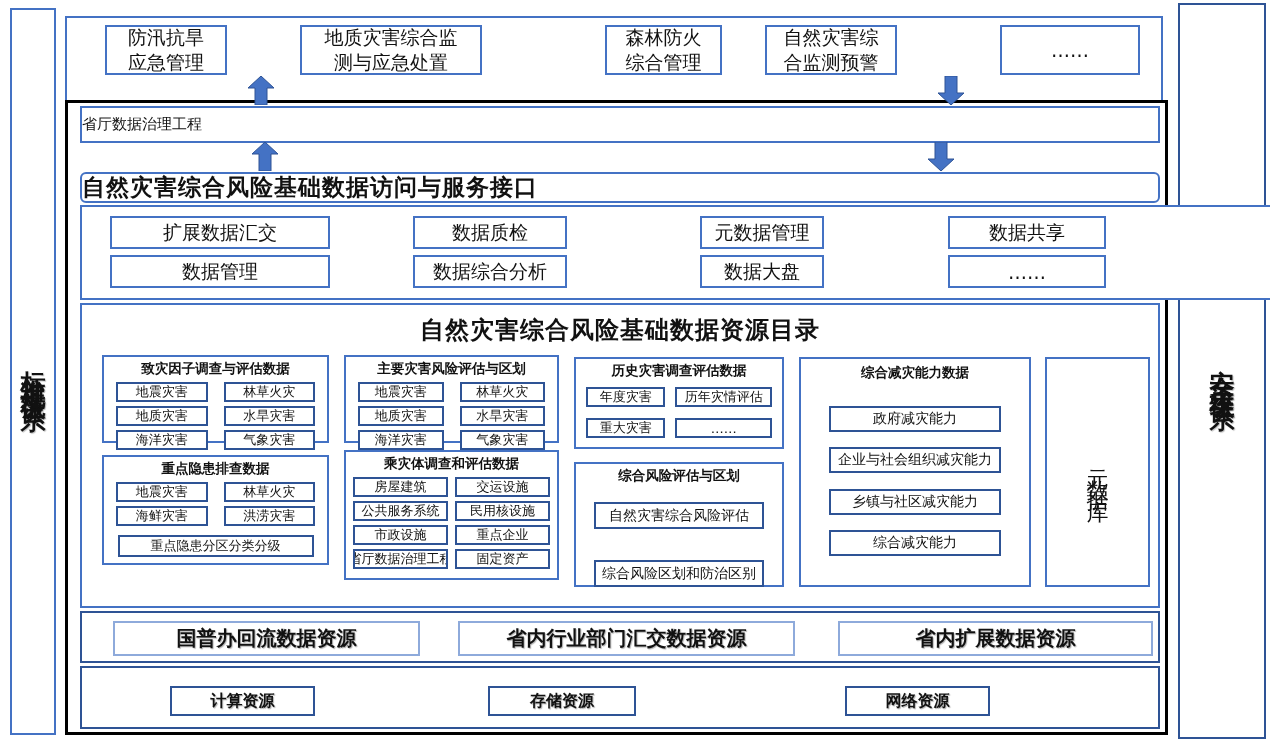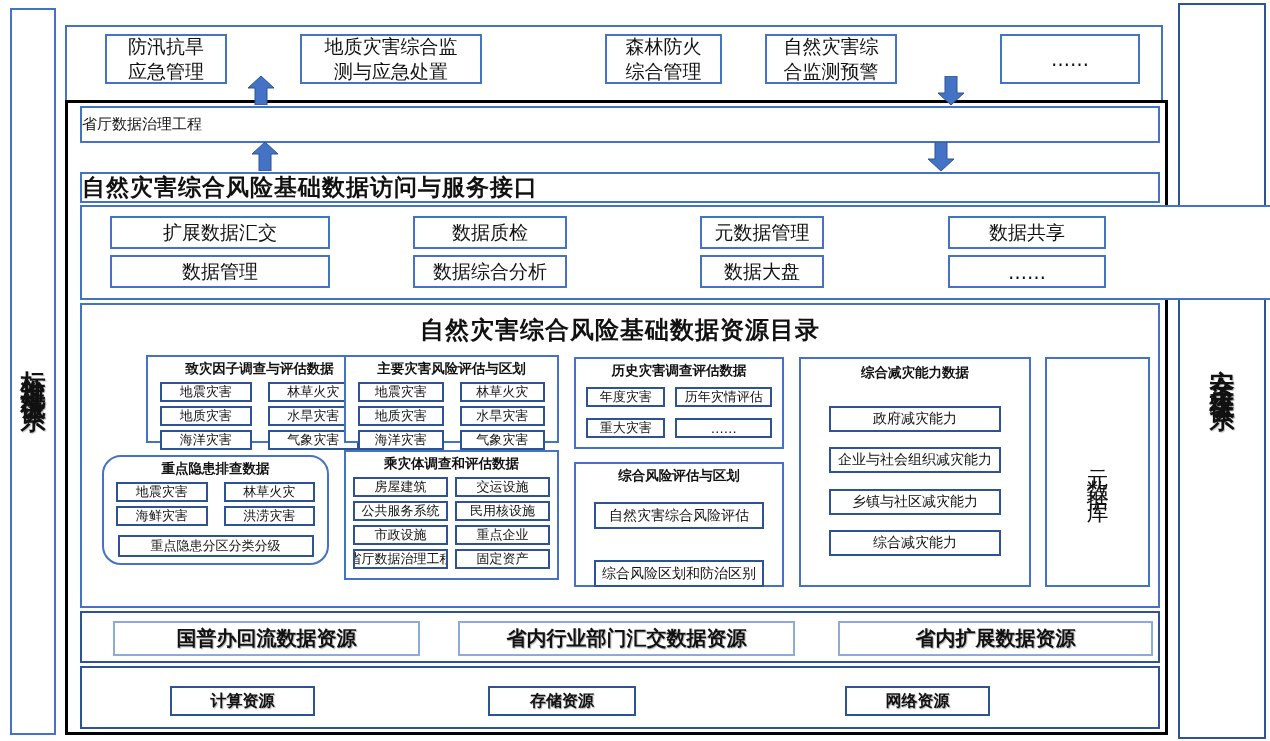--- a/index.html
+++ b/index.html
@@ -62,21 +62,21 @@
 <div class="stage">
 
   <div class="abs sidebar" style="left:10px; top:8px; width:46px; height:727px;">
     <span class="vt">标准规范体系</span>
   </div>
 
   <div class="abs sidebar right" style="left:1178px; top:3px; width:88px; height:736px;">
     <span class="vt">安全运维体系</span>
   </div>
 
-  <div class="abs top-container" style="left:65px; top:25px; width:1098px; height:88px;">
+  <div class="abs top-container" style="left:65px; top:16px; width:1098px; height:88px;">
     <div class="top-box" style="left:38px; top:7px; width:122px; height:50px;">防汛抗旱
 应急管理</div>
     <div class="top-box" style="left:233px; top:7px; width:182px; height:50px;">地质灾害综合监
 测与应急处置</div>
     <div class="top-box" style="left:538px; top:7px; width:117px; height:50px;">森林防火
 综合管理</div>
     <div class="top-box" style="left:698px; top:7px; width:132px; height:50px;">自然灾害综
 合监测预警</div>
     <div class="top-box" style="left:933px; top:7px; width:140px; height:50px;">……</div>
   </div>
@@ -93,51 +93,51 @@
   <svg class="arrow" style="left:928px; top:142px;" width="26" height="29">
     <polygon points="13,29 26,17 19,17 19,0 7,0 7,17 0,17" fill="#4472C4" stroke="#2E5395" stroke-width="1"></polygon>
   </svg>
 
   <div class="abs main-box" style="left:65px; top:100px; width:1103px; height:635px;">
 
     <div class="band gov-band" style="left:12px; top:3px; width:1080px; height:37px;">
       <span>省厅数据治理工程</span>
     </div>
 
-    <div class="band iface-band" style="left:12px; top:69px; width:1080px; height:31px;">
+    <div class="band iface-band" style="left:12px; top:69px; width:1080px; height:31px;border-radius:6px;">
       <span>自然灾害综合风险基础数据访问与服务接口</span>
     </div>
 
     <div class="func-band" style="left:12px; top:102px; width:1200px; height:95px;">
       <div class="func-box" style="left:28px; top:9px; width:220px; height:33px;">扩展数据汇交</div>
       <div class="func-box" style="left:331px; top:9px; width:154px; height:33px;">数据质检</div>
       <div class="func-box" style="left:618px; top:9px; width:124px; height:33px;">元数据管理</div>
       <div class="func-box" style="left:866px; top:9px; width:158px; height:33px;">数据共享</div>
       <div class="func-box" style="left:28px; top:48px; width:220px; height:33px;">数据管理</div>
       <div class="func-box" style="left:331px; top:48px; width:154px; height:33px;">数据综合分析</div>
       <div class="func-box" style="left:618px; top:48px; width:124px; height:33px;">数据大盘</div>
       <div class="func-box" style="left:866px; top:48px; width:158px; height:33px;">……</div>
     </div>
 
     <div class="catalog" style="left:12px; top:200px; width:1080px; height:305px;">
       <div class="catalog-title">自然灾害综合风险基础数据资源目录</div>
 
-      <div class="group" style="left:20px; top:50px; width:227px; height:88px;margin-left:44px;">
+      <div class="group" style="left:20px; top:50px; width:227px; height:88px;">
         <div class="group-title">致灾因子调查与评估数据</div>
         <div class="items-2col">
           <div class="item">地震灾害</div>
           <div class="item">林草火灾</div>
           <div class="item">地质灾害</div>
           <div class="item">水旱灾害</div>
           <div class="item">海洋灾害</div>
           <div class="item">气象灾害</div>
         </div>
       </div>
 
-      <div class="group" style="left:20px; top:150px; width:227px; height:110px;border-radius:19px;">
+      <div class="group" style="left:20px; top:150px; width:227px; height:110px;">
         <div class="group-title">重点隐患排查数据</div>
         <div class="items-2col">
           <div class="item">地震灾害</div>
           <div class="item">林草火灾</div>
           <div class="item">海鲜灾害</div>
           <div class="item">洪涝灾害</div>
         </div>
         <div class="item wide">重点隐患分区分类分级</div>
       </div>
 

